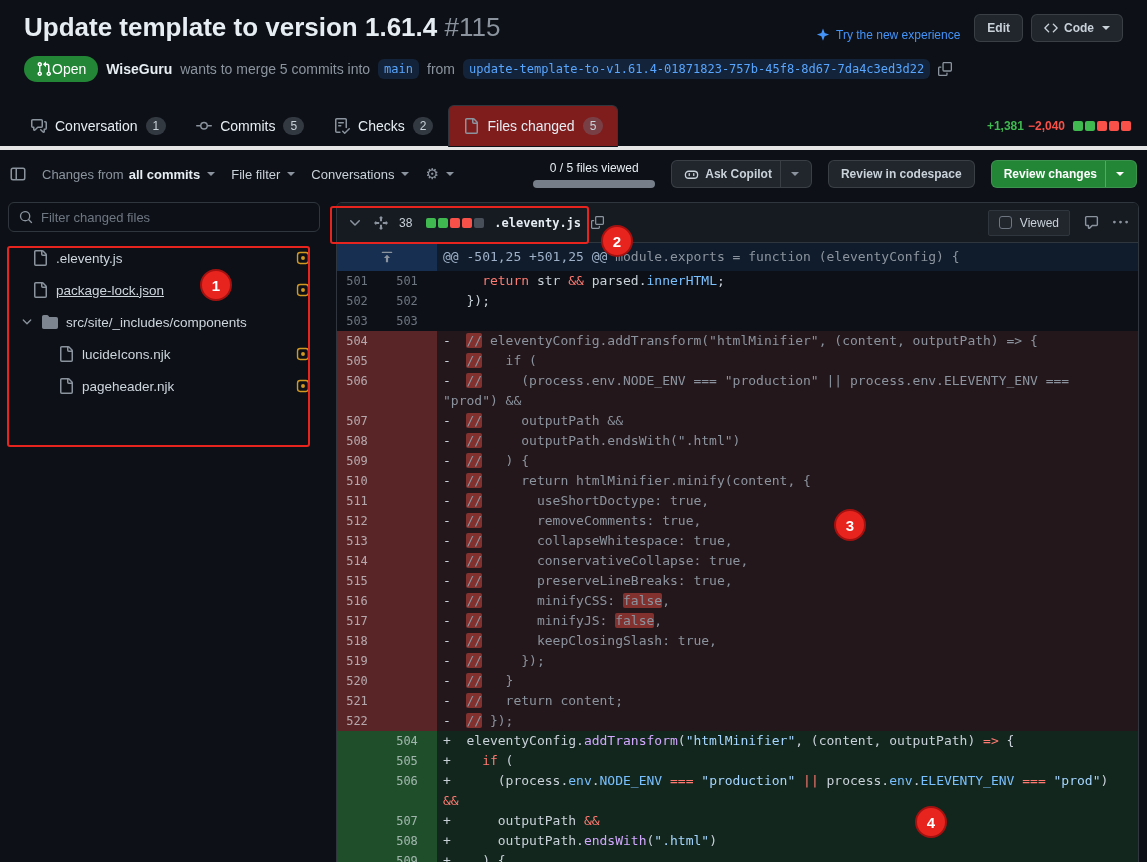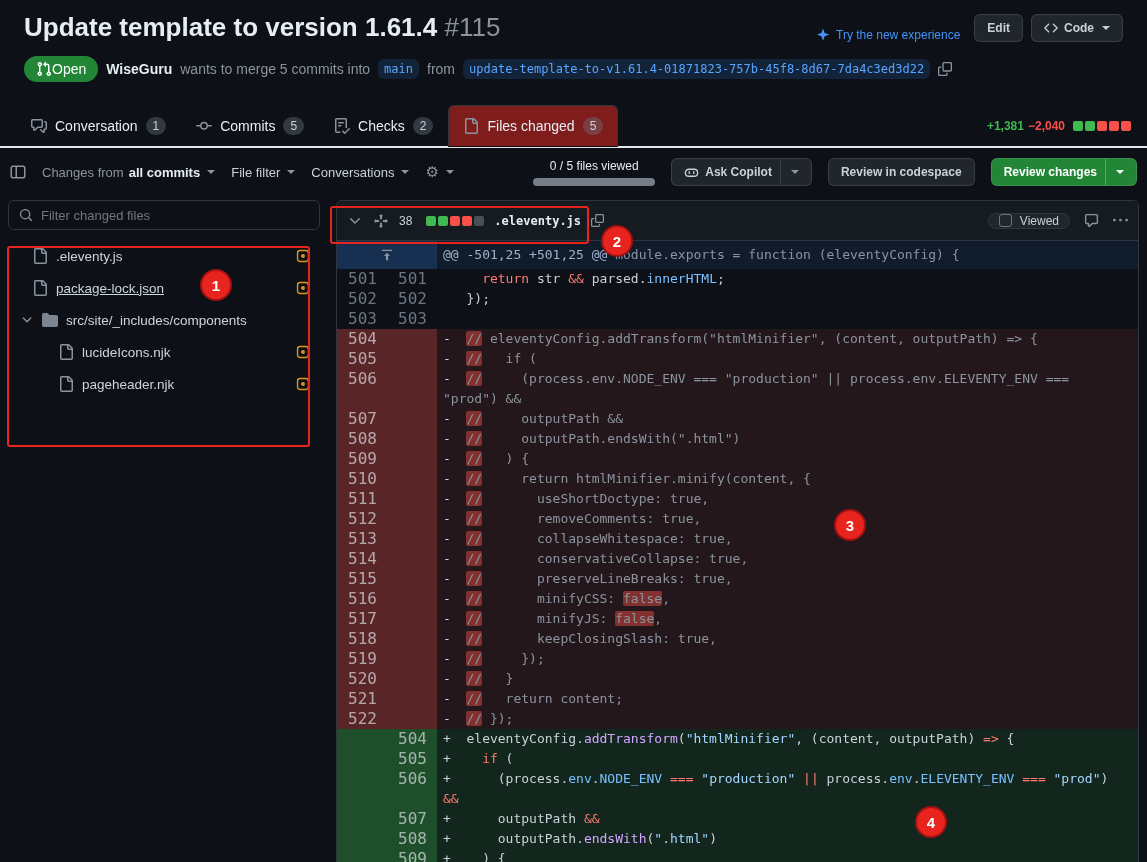--- a/index.html
+++ b/index.html
@@ -27,21 +27,21 @@
   .open-badge{display:inline-flex;align-items:center;background:#238636;color:#fff;
               border-radius:999px;padding:5px 12px;font-size:14px;font-weight:500}
   .open-badge .icn{color:#fff}
   .author{font-weight:700;font-size:14px;color:#e6edf3}
   .meta-muted{color:#8b949e;font-size:14px}
   .branch-chip{font-family:"DejaVu Sans Mono",monospace;font-size:12px;color:#58a6ff;
                background:rgba(56,139,253,.15);padding:3px 6px;border-radius:6px;cursor:pointer}
   .copy-btn{cursor:pointer}
 
   
-  .tabs-row{display:flex;align-items:flex-start;padding:0 16px;margin-top:20px;border-bottom:2px solid #e5e5e5;position:relative}
+  .tabs-row{display:flex;align-items:flex-start;padding:0 16px;margin-top:20px;border-bottom:4px solid #e5e5e5;position:relative}
   .tab{display:flex;align-items:center;gap:8px;padding:11px 14px;font-size:14px;color:#e6edf3;
        border:1px solid transparent;border-radius:6px 6px 0 0;cursor:pointer;margin-bottom:-1px}
   .tab.active{background:#7f1d1d;border-color:#30363d #30363d #0d1117}
   .count-pill{background:rgba(110,118,129,.4);border-radius:999px;font-size:12px;padding:0 7px;line-height:18px;color:#c9d1d9}
   .diffstat{position:absolute;right:16px;top:50%;transform:translateY(-50%);display:flex;align-items:center;gap:4px;
             font-size:12px;font-weight:700}
   .adds{color:#3fb950}.dels{color:#f85149}
   .blocks{display:flex;gap:2px;margin-left:4px}
   .blk{width:10px;height:10px;border-radius:2px;background:#484f58}
 
@@ -70,28 +70,28 @@
   .mod{margin-left:auto;display:inline-flex;color:#d29922}
 
   
   .diff-panel{flex:1;border:1px solid #30363d;border-radius:6px;overflow:hidden;margin-top:4px;background:#0d1117}
   .file-header{display:flex;align-items:center;gap:10px;height:40px;background:#161b22;
                border-bottom:1px solid #30363d;padding:0 10px}
   .fh-chevron,.fh-expand{cursor:pointer}
   .changes-count{font-size:12px;color:#c9d1d9}
   .file-name{font-family:"DejaVu Sans Mono",monospace;font-size:12px;font-weight:700;color:#e6edf3}
   .fh-right{margin-left:auto;display:flex;align-items:center;gap:14px}
-  .viewed-btn{display:inline-flex;align-items:center;gap:8px;height:16px;padding:0 10px;border:1px solid #30363d;
-              border-radius:8px;background:#21262d;font-size:12px;color:#c9d1d9;cursor:pointer}
+  .viewed-btn{display:inline-flex;align-items:center;gap:8px;height:26px;padding:0 10px;border:1px solid #30363d;
+              border-radius:2px;background:#21262d;font-size:12px;color:#c9d1d9;cursor:pointer}
   .checkbox{width:13px;height:13px;border:1px solid #6e7681;border-radius:3px;background:transparent}
 
   
   .diff-body{font-family:"DejaVu Sans Mono",monospace;font-size:13px;line-height:20px}
   .d-row{display:flex;align-items:stretch;min-height:20px}
-  .num{width:50px;flex:none;text-align:right;padding-right:10px;font-size:16px;color:#6e7681;
+  .num{width:50px;flex:none;text-align:center;padding-right:10px;font-size:12px;color:#6e7681;
        user-select:none;cursor:pointer}
   .d-code{flex:1;white-space:pre-wrap;overflow-wrap:break-word;padding:0 8px 0 6px;color:#c9d1d9}
   .del{background:rgba(248,81,73,.1)}
   .del .num{background:rgba(248,81,73,.25);color:rgba(230,237,243,.65)}
   .add{background:rgba(46,160,67,.15)}
   .add .num{background:rgba(63,185,80,.28);color:rgba(230,237,243,.65)}
   .hunk{background:rgba(56,139,253,.09);height:28px;line-height:28px;min-height:28px}
   .hunk .d-gutter{width:100px;flex:none;background:rgba(56,139,253,.18);display:flex;align-items:center;
                   justify-content:center;cursor:pointer;color:#8b949e}
   .hunk-range{color:#9eb1c9}

